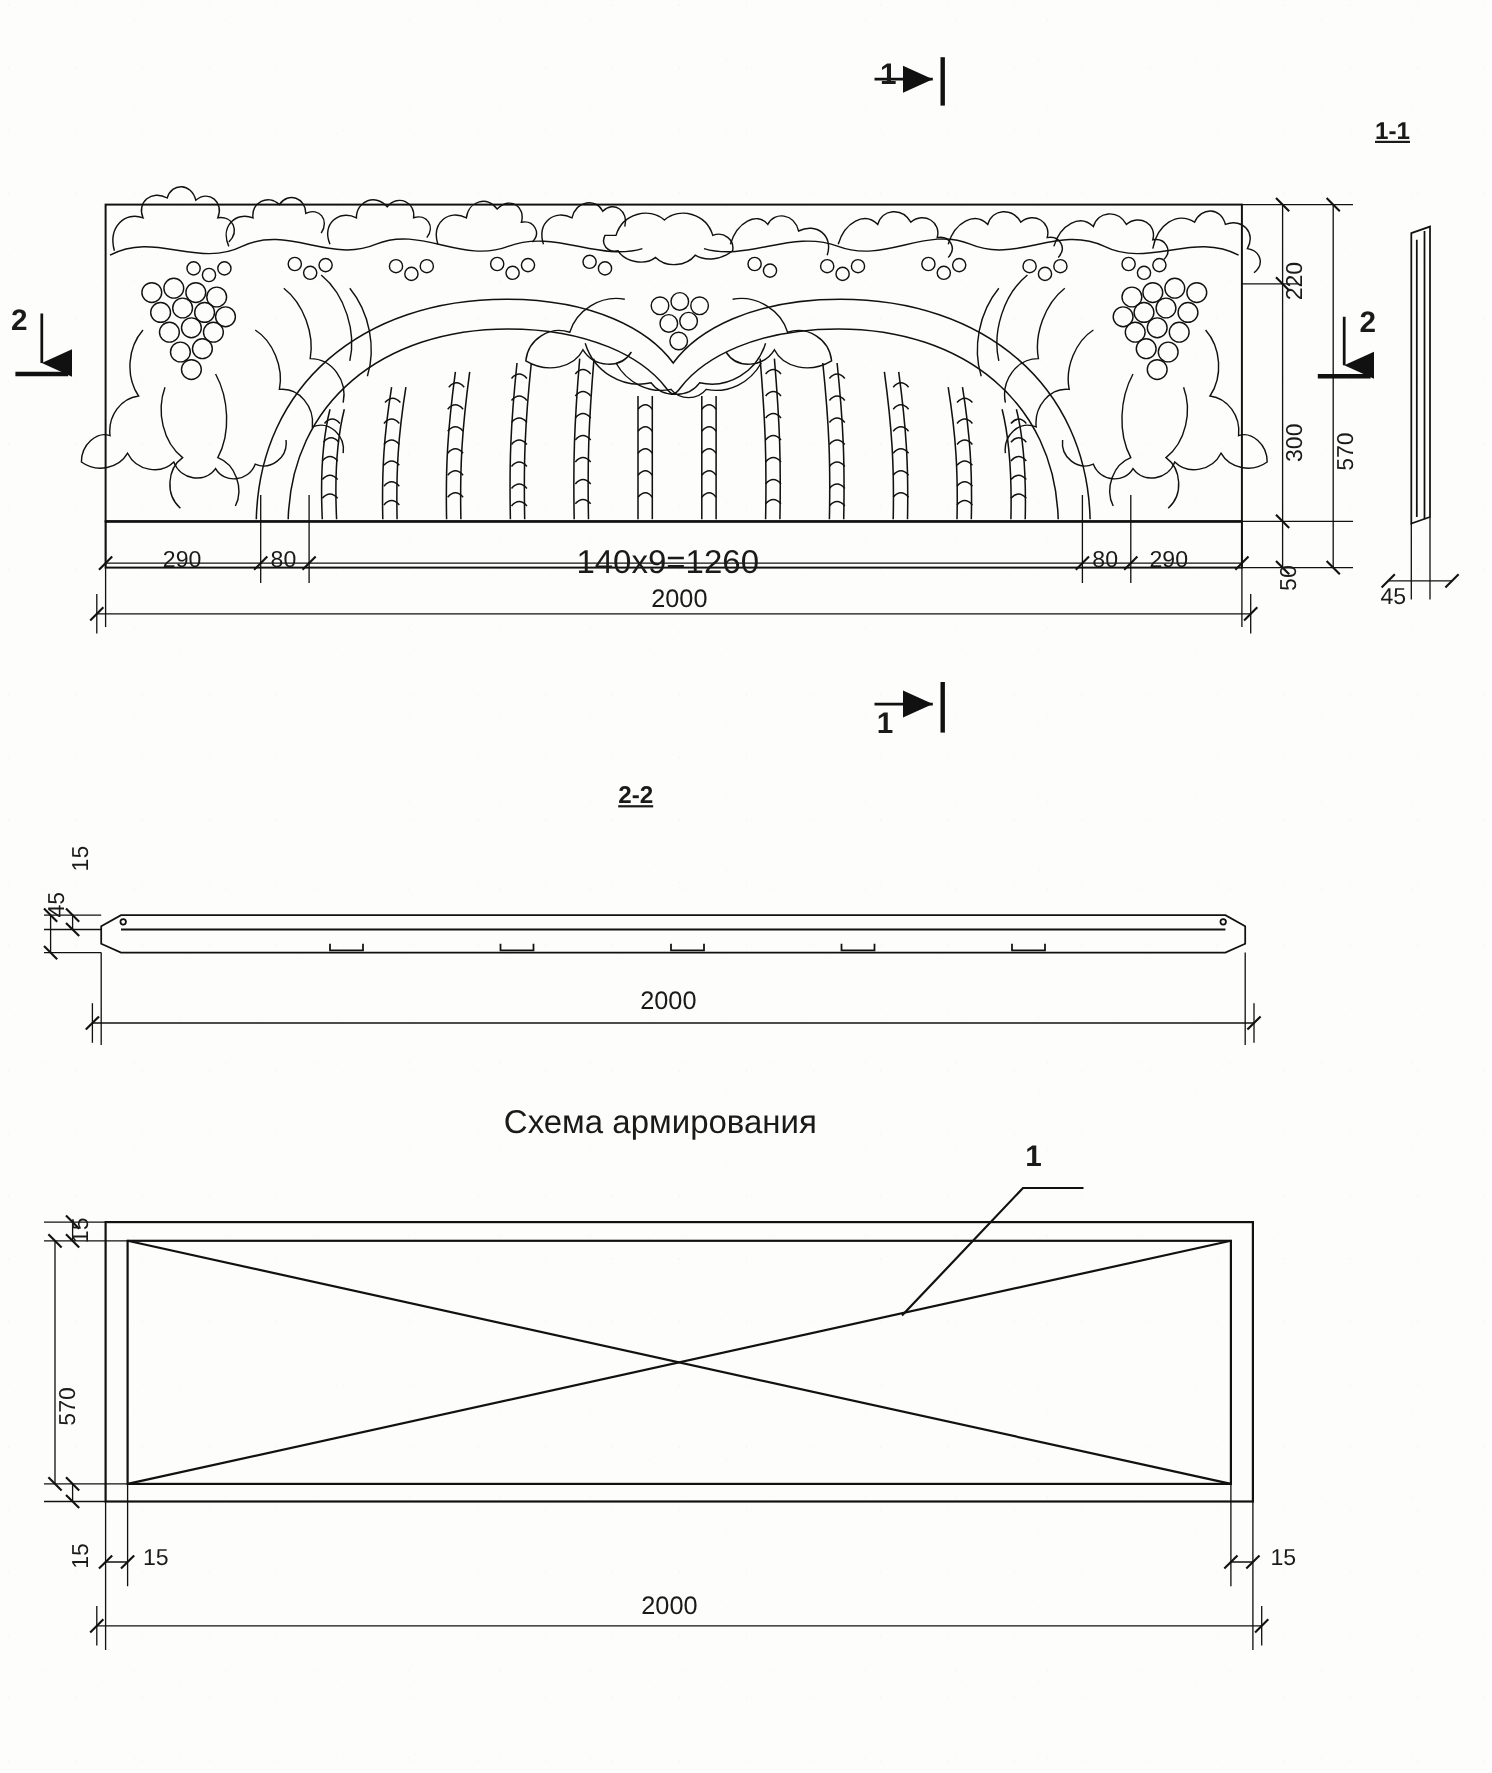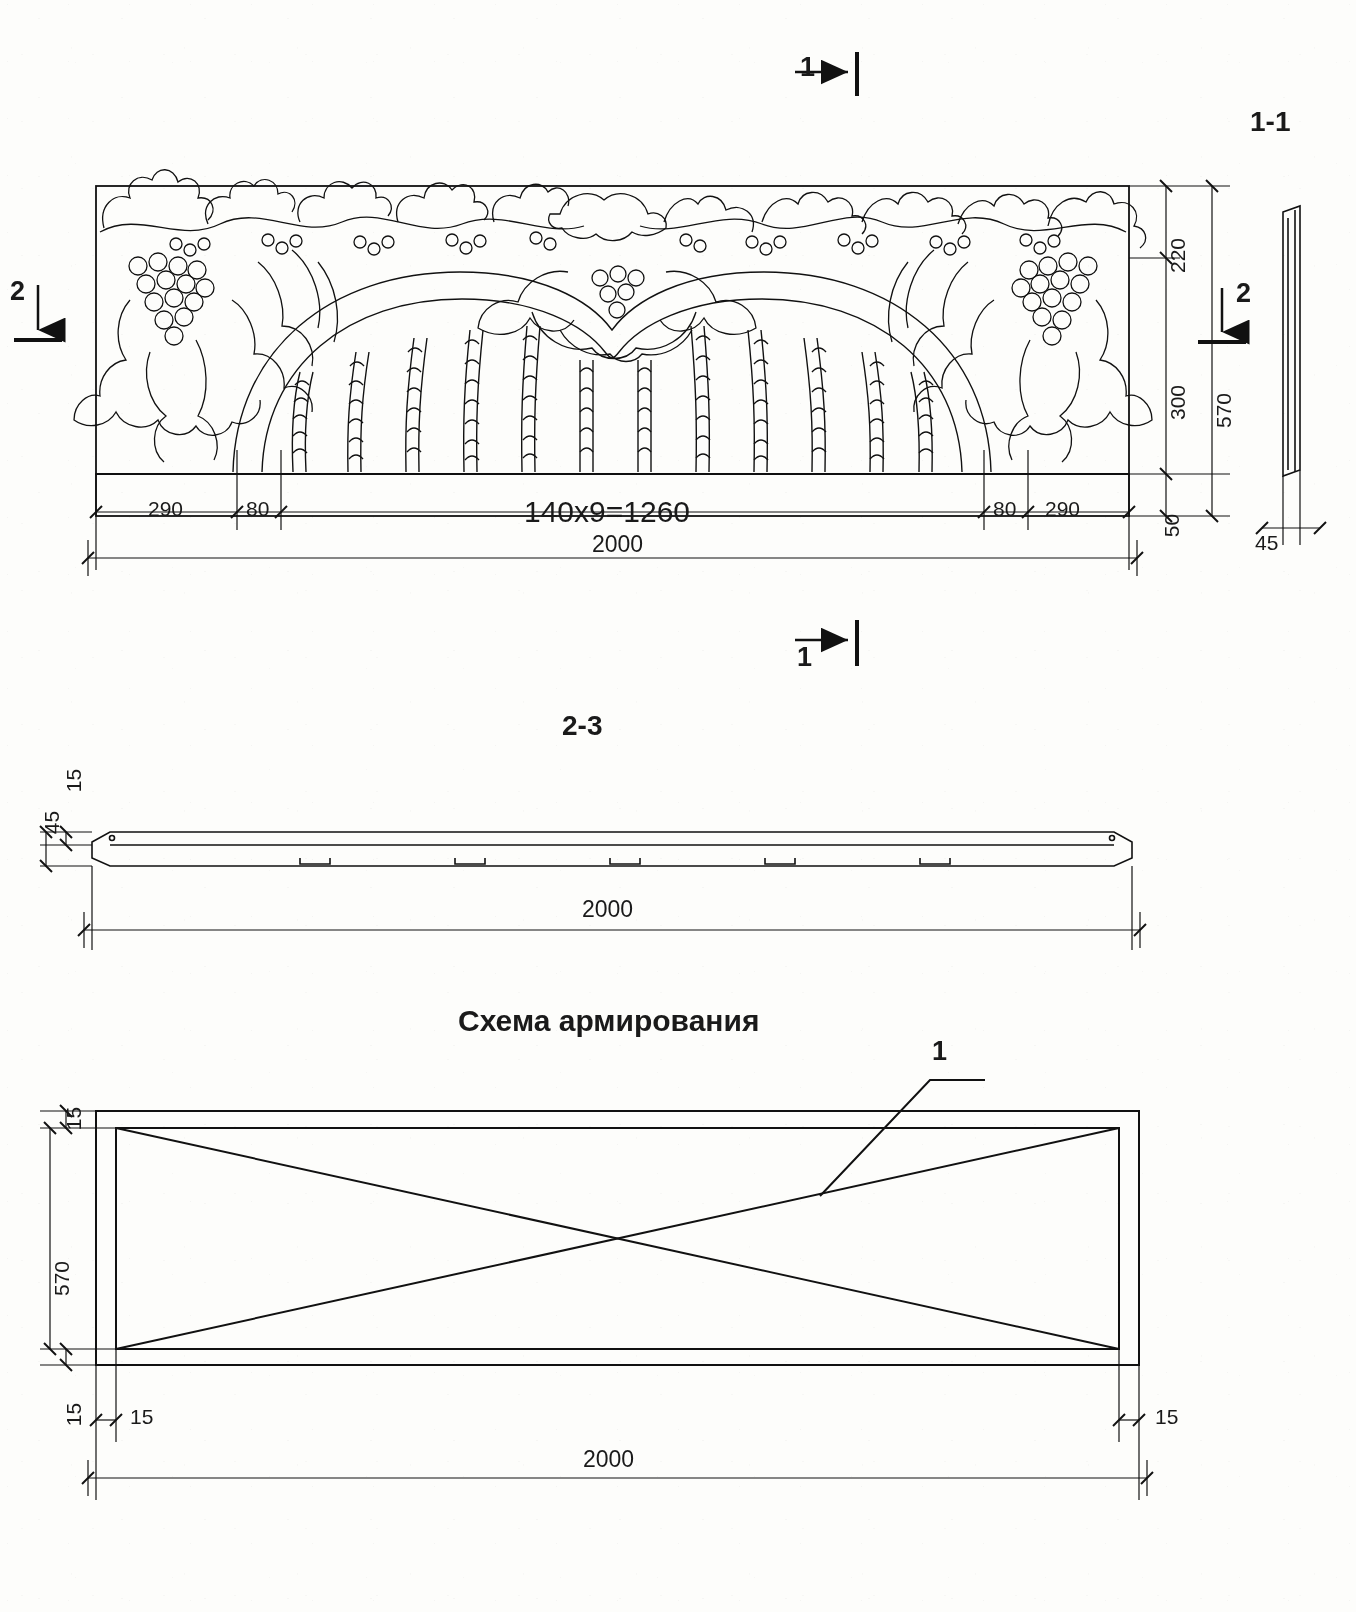--- a/index.html
+++ b/index.html
@@ -42,23 +42,23 @@
     height: 1612px;
   }
   .lbl {
     position: absolute;
     font-family: "Liberation Sans", sans-serif;
     color: #1a1a1a;
     white-space: nowrap;
     line-height: 1;
   }
   .dim-txt { font-size: 21px; }
-  .sec-txt { font-size: 28px; font-weight: bold; }
+  .sec-txt { font-size: 22px; font-weight: bold; text-decoration: underline; }
   .mark-txt { font-size: 27px; font-weight: bold; }
-  .title-txt { font-size: 30px; font-weight: bold; }
+  .title-txt { font-size: 30px; }
   .rot90 { transform: rotate(-90deg); }
 </style>
 </head>
 <body>
 
 <div class="sheet">
   <div class="speckle"></div>
 
   <svg class="layer" viewBox="0 0 1356 1612">
     <defs>
@@ -381,21 +381,21 @@
       </g>
     </g>
   </svg>
 
   <div class="lbl mark-txt" style="left:800px; top:54px;">1</div>
   <div class="lbl mark-txt" style="left:10px; top:278px;">2</div>
   <div class="lbl mark-txt" style="left:1236px; top:280px;">2</div>
   <div class="lbl mark-txt" style="left:797px; top:644px;">1</div>
 
   <div class="lbl sec-txt" style="left:1250px; top:108px;">1-1</div>
-  <div class="lbl sec-txt" style="left:562px; top:712px;">2-3</div>
+  <div class="lbl sec-txt" style="left:562px; top:712px;">2-2</div>
   <div class="lbl title-txt" style="left:458px; top:1006px;">Схема армирования</div>
 
   <div class="lbl dim-txt" style="left:148px; top:498px;">290</div>
   <div class="lbl dim-txt" style="left:246px; top:498px;">80</div>
   <div class="lbl dim-txt" style="left:524px; top:497px; font-size:30px;">140x9=1260</div>
   <div class="lbl dim-txt" style="left:993px; top:498px;">80</div>
   <div class="lbl dim-txt" style="left:1045px; top:498px;">290</div>
   <div class="lbl dim-txt" style="left:592px; top:533px; font-size:23px;">2000</div>
 
   <div class="lbl dim-txt rot90" style="left:1160px; top:245px;">220</div>

